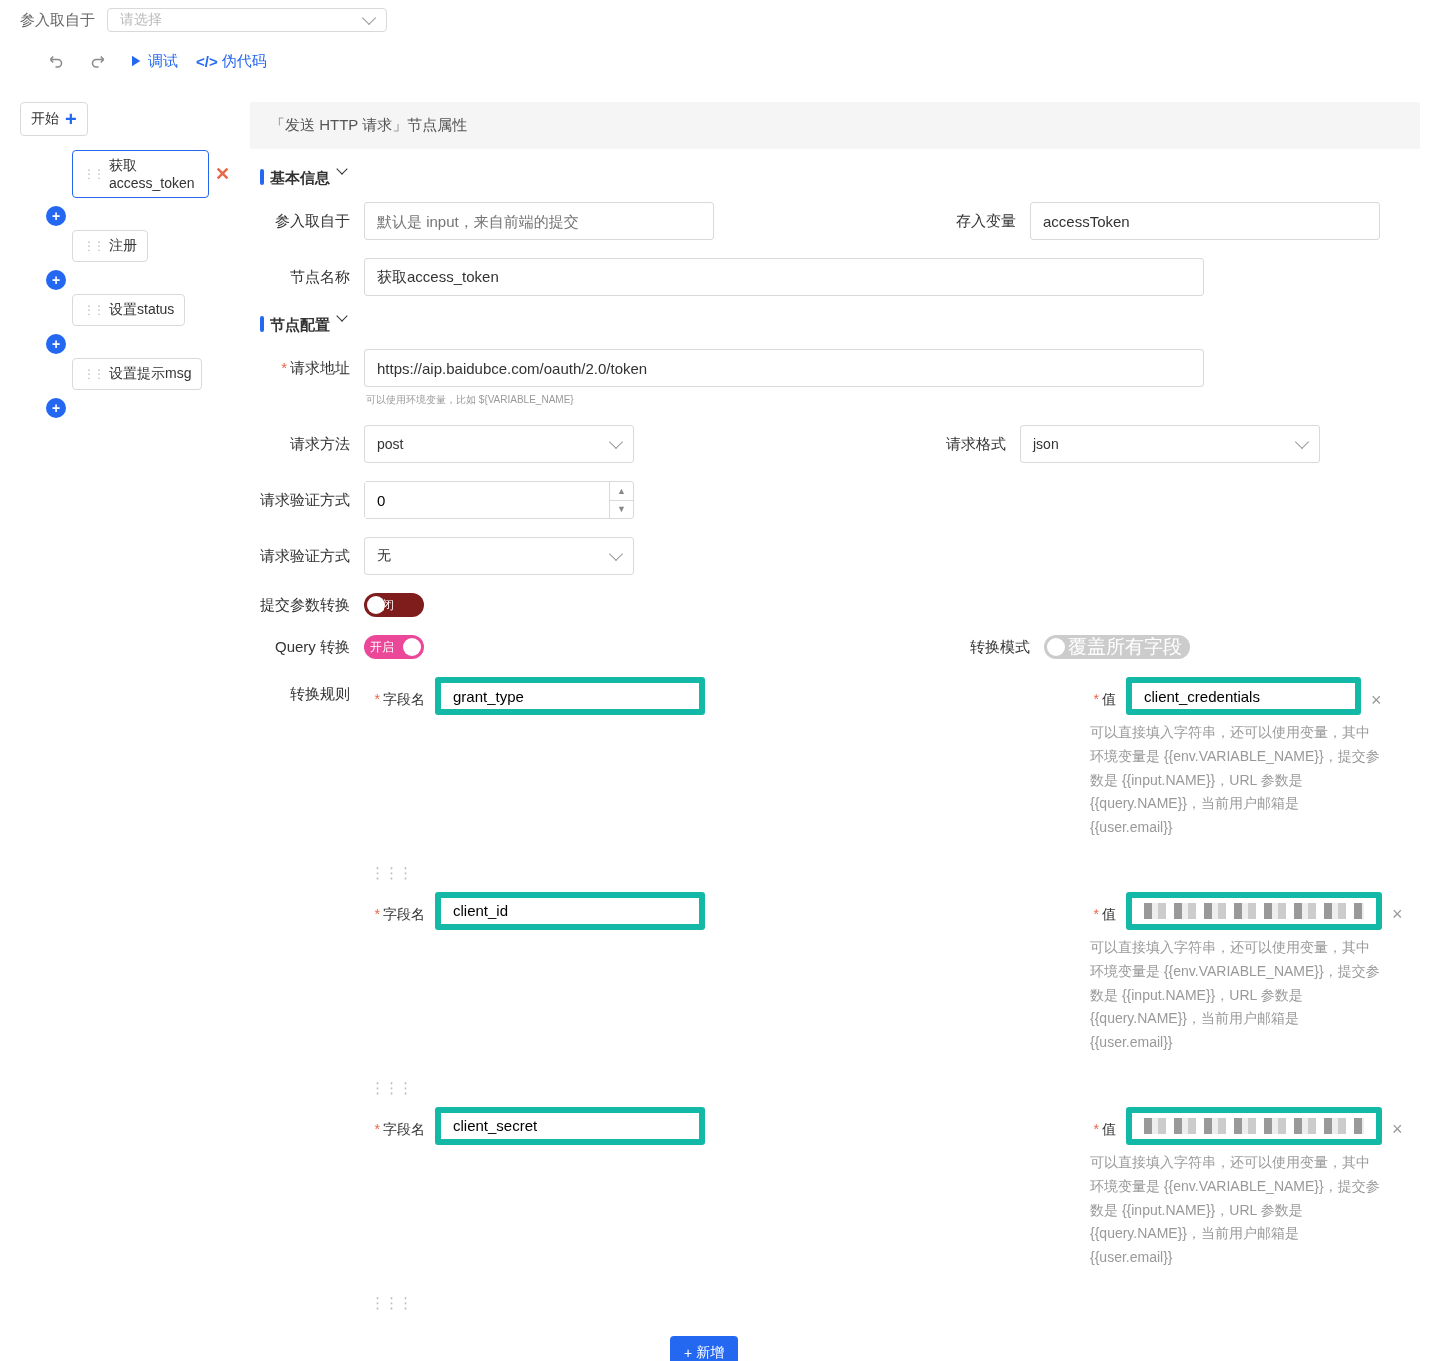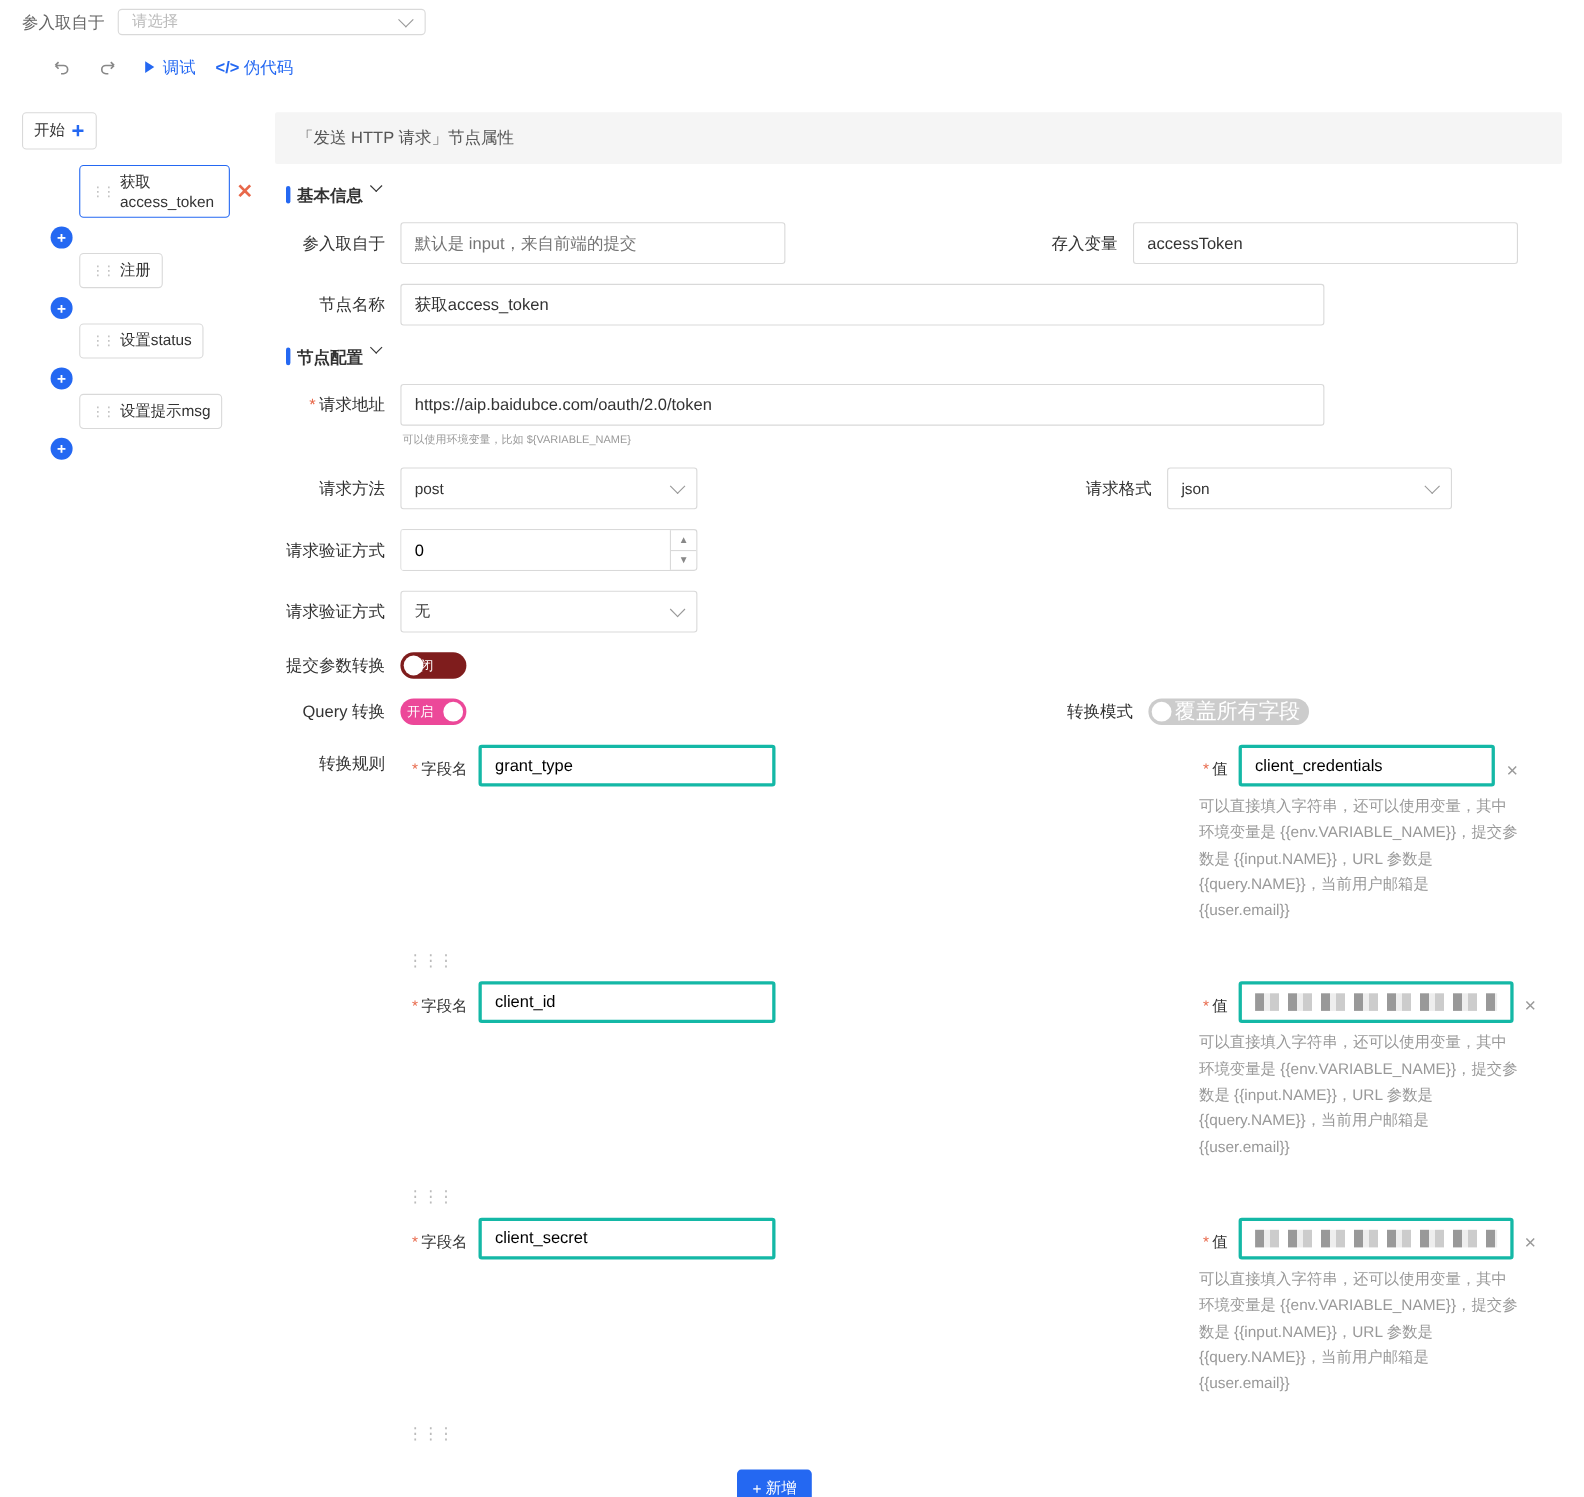--- a/index.html
+++ b/index.html
@@ -38,21 +38,21 @@
     
     
     .form-row { display: flex; align-items: flex-start; margin: 10px 0 18px 0; gap: 20px; }
     .form-col { display: flex; align-items: center; gap: 14px; }
     .label { width: 100px; text-align: right; color: #333; font-size: 15px; flex-shrink: 0; }
     .label.required::before { content: "*"; color: #e8684a; margin-right: 3px; }
     .input { height: 38px; border: 1px solid #d9d9d9; border-radius: 3px; padding: 0 12px; font-size: 15px; width: 350px; color: #333; }
     .input.wide { width: 840px; }
     .input.placeholder { color: #bbb; }
     .select { height: 38px; border: 1px solid #d9d9d9; border-radius: 3px; padding: 0 12px; display: flex; align-items: center; justify-content: space-between; width: 270px; cursor: pointer; }
-    .select.wide { width: 259px; }
+    .select.wide { width: 300px; }
     .number-input { height: 38px; border: 1px solid #d9d9d9; border-radius: 3px; display: flex; align-items: center; width: 270px; }
     .number-input input { border: none; outline: none; flex: 1; padding: 0 12px; font-size: 15px; height: 100%; }
     .spinner { width: 24px; height: 100%; border-left: 1px solid #d9d9d9; display: flex; flex-direction: column; }
     .spinner div { flex: 1; display: flex; align-items: center; justify-content: center; cursor: pointer; font-size: 9px; color: #888; }
     .spinner div:first-child { border-bottom: 1px solid #d9d9d9; }
     
     .helper-text { color: #999; font-size: 10px; margin-left: 116px; margin-top: 6px; }
     
     
     .toggle { width: 60px; height: 24px; border-radius: 12px; position: relative; display: flex; align-items: center; padding: 0 6px; cursor: pointer; font-size: 12px; color: #fff; }
@@ -60,21 +60,21 @@
     .toggle.off { background: #7f1d1d; justify-content: flex-start; }
     .toggle-knob { width: 18px; height: 18px; border-radius: 50%; background: #fff; position: absolute; top: 3px; }
     .toggle.on .toggle-knob { right: 3px; }
     .toggle.off .toggle-knob { left: 3px; }
     
     .pill-toggle { background: #ccc; border-radius: 12px; height: 24px; display: inline-flex; align-items: center; padding: 0 8px 0 24px; position: relative; color: #fff; font-size: 19px; }
     .pill-toggle::before { content: ""; position: absolute; left: 3px; top: 3px; width: 18px; height: 18px; background: #fff; border-radius: 50%; }
     .rule-row { display: flex; align-items: flex-start; gap: 20px; margin-bottom: 8px; }
     .rule-label { width: 55px; text-align: right; flex-shrink: 0; padding-top: 8px; }
     .rule-label.required::before { content: "*"; color: #e8684a; margin-right: 3px; }
-    .rule-input { height: 38px; border: 3px solid #14b8a6; border-radius: 3px; padding: 0 12px; flex: 1; max-width: 270px; font-size: 15px; }
+    .rule-input { height: 38px; border: 6px solid #14b8a6; border-radius: 3px; padding: 0 12px; flex: 1; max-width: 270px; font-size: 15px; }
     .rule-hint { color: #999; font-size: 14px; line-height: 1.7; margin-top: 6px; }
     .drag-handle { color: #bbb; margin: 24px 0 10px 0; cursor: move; font-size: 15px; letter-spacing: -1px; }
     .remove-x { color: #999; font-size: 18px; padding-top: 8px; cursor: pointer; }
     .redacted { background: repeating-linear-gradient(90deg, #999 0 8px, #eee 8px 14px, #ccc 14px 22px, #fff 22px 30px); height: 16px; width: 220px; margin: 11px 0; }
     
     .col-field { flex: 0 0 350px; }
     .col-value { flex: 1; max-width: 290px; }
     .spacer-col { width: 330px; flex-shrink: 0; }
     
     .add-btn { background: #2468f2; color: #fff; border: none; border-radius: 4px; height: 34px; padding: 0 14px; font-size: 14px; display: inline-flex; align-items: center; gap: 4px; cursor: pointer; margin-left: 300px; }

